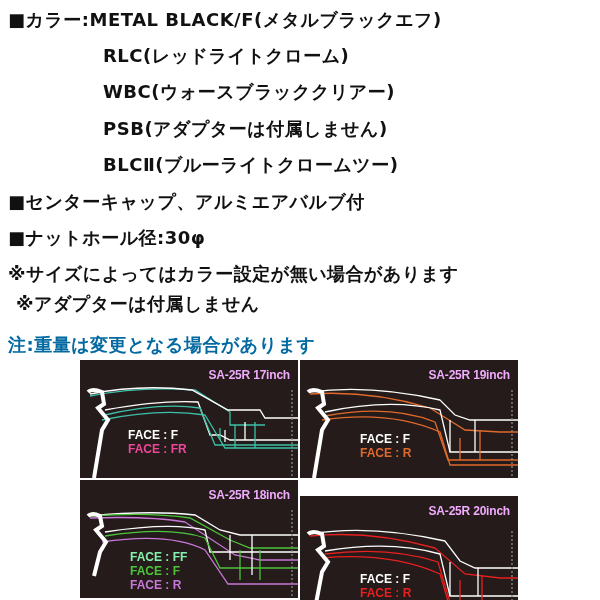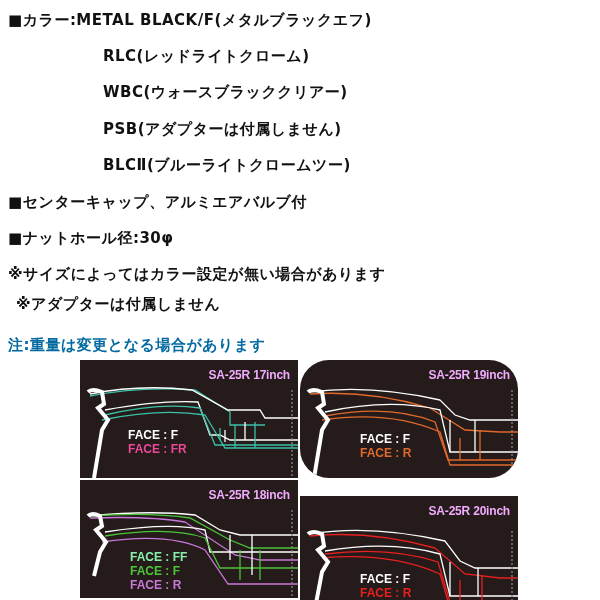--- a/index.html
+++ b/index.html
@@ -1,18 +1,18 @@
 <!DOCTYPE html>
 <html><head>
 <meta charset="utf-8">
 <style>
   html, body { margin:0; padding:0; background:#ffffff; }
   body { width:600px; height:600px; position:relative; overflow:hidden;
          font-family:"DejaVu Sans", sans-serif; }
-  .line { position:absolute; left:8px; font-size:15px; font-weight:bold; color:#111;
+  .line { position:absolute; left:8px; font-size:18px; font-weight:bold; color:#111;
           white-space:nowrap; letter-spacing:0.5px; line-height:24px; }
   .indent { left:103px; }
   .red { color:#0369a1; }
   .panel { position:absolute; left:80px; top:360px; width:438px; height:240px; background:#ffffff; }
   .cell { position:absolute; width:218px; height:118px; background:#241b1a; overflow:hidden; }
   .cell .title { position:absolute; right:8px; top:8px; color:#f0abfc; font-family:"Liberation Sans", sans-serif;
                  font-weight:bold; font-size:12px; letter-spacing:-0.2px; }
   .cell .legend { position:absolute; font-family:"Liberation Sans", sans-serif; font-weight:bold; font-size:12px; line-height:14px; }
   .cell svg { position:absolute; left:0; top:0; }
 </style>
@@ -46,21 +46,21 @@
       </g>
       <path d="M8 32 Q12 28 22 32 L24 44 L18 48 L28 60 L22 70 L14 118" fill="none" stroke="#ffffff" stroke-width="4"></path>
     </svg>
     <div class="title">SA-25R 17inch</div>
     <div class="legend" style="left:48px; top:68px;">
       <div style="color:#ffffff;">FACE : F</div>
       <div style="color:#ec4899;">FACE : FR</div>
     </div>
   </div>
 
-  <div class="cell" style="left:220px; top:0;border-radius:29px;">
+  <div class="cell" style="left:220px; top:0;">
     <svg width="218" height="118">
       <g fill="none" stroke-width="1.3">
         <path d="M10 32 Q70 24 140 40 L155 55 L170 60 L218 60" stroke="#ffffff"></path>
         <path d="M10 34 Q70 30 130 48 L165 70 L200 72 L218 72" stroke="#e06a2c"></path>
         <path d="M25 52 Q90 38 140 50 L150 92 L218 92" stroke="#ffffff"></path>
         <path d="M25 56 Q90 44 135 62 L148 100 L218 100" stroke="#e06a2c"></path>
         <path d="M22 60 Q90 50 140 72 L150 105 L218 105" stroke="#e06a2c"></path>
         <path d="M150 60 L150 92 M175 60 L175 92" stroke="#ffffff"></path>
         <path d="M160 78 L160 100 M180 70 L180 100" stroke="#e06a2c"></path>
         <path d="M212 30 L212 118" stroke="#888" stroke-dasharray="2 2"></path>

